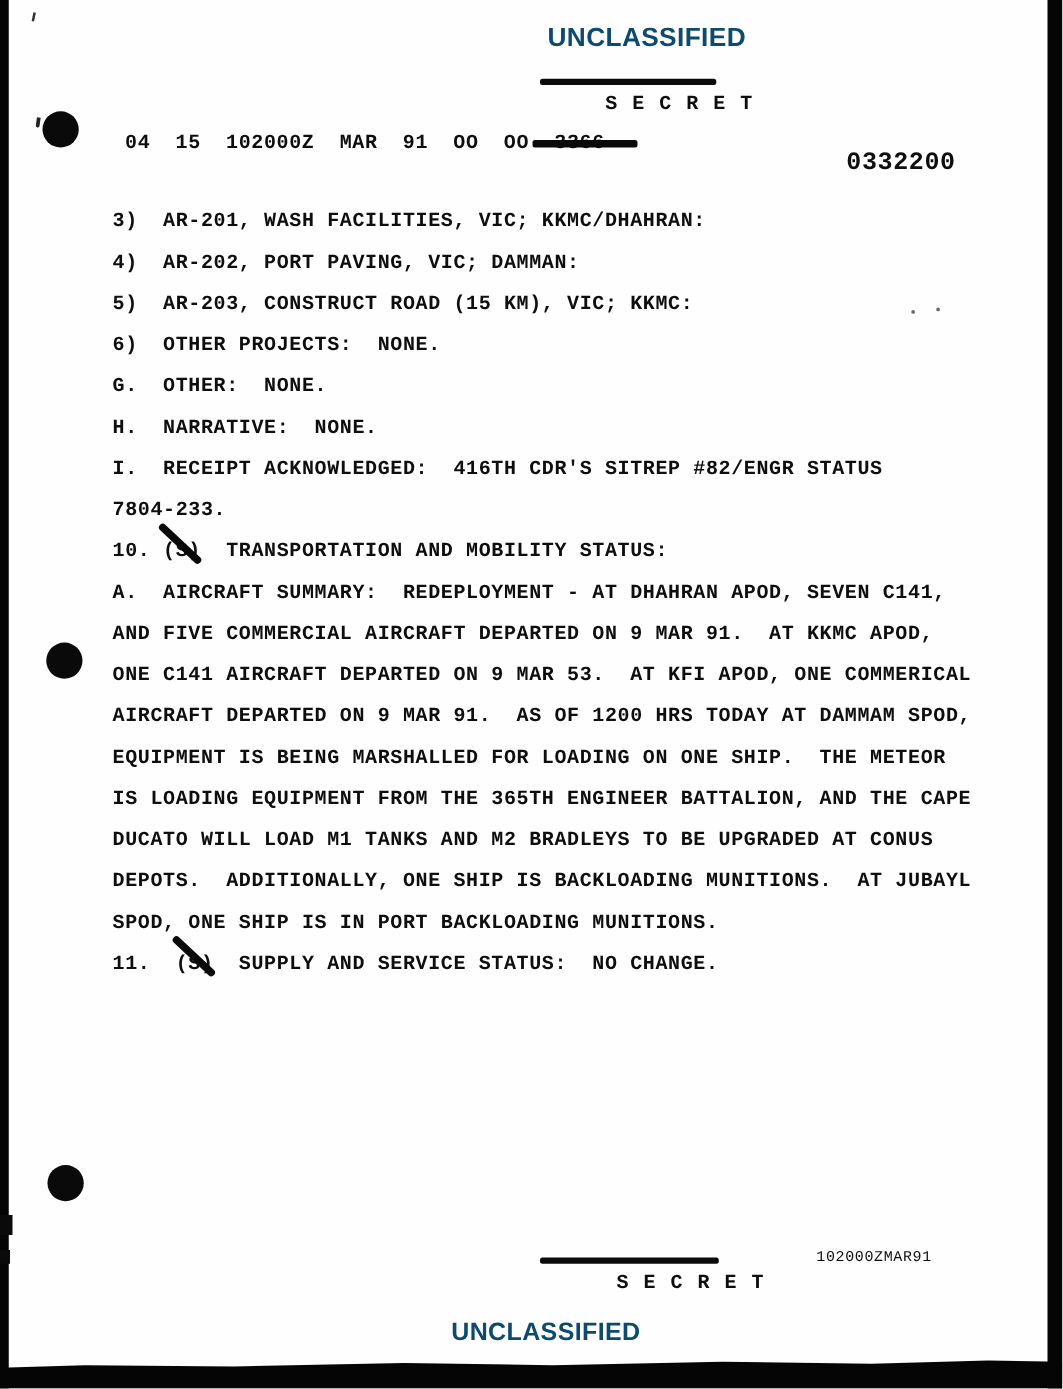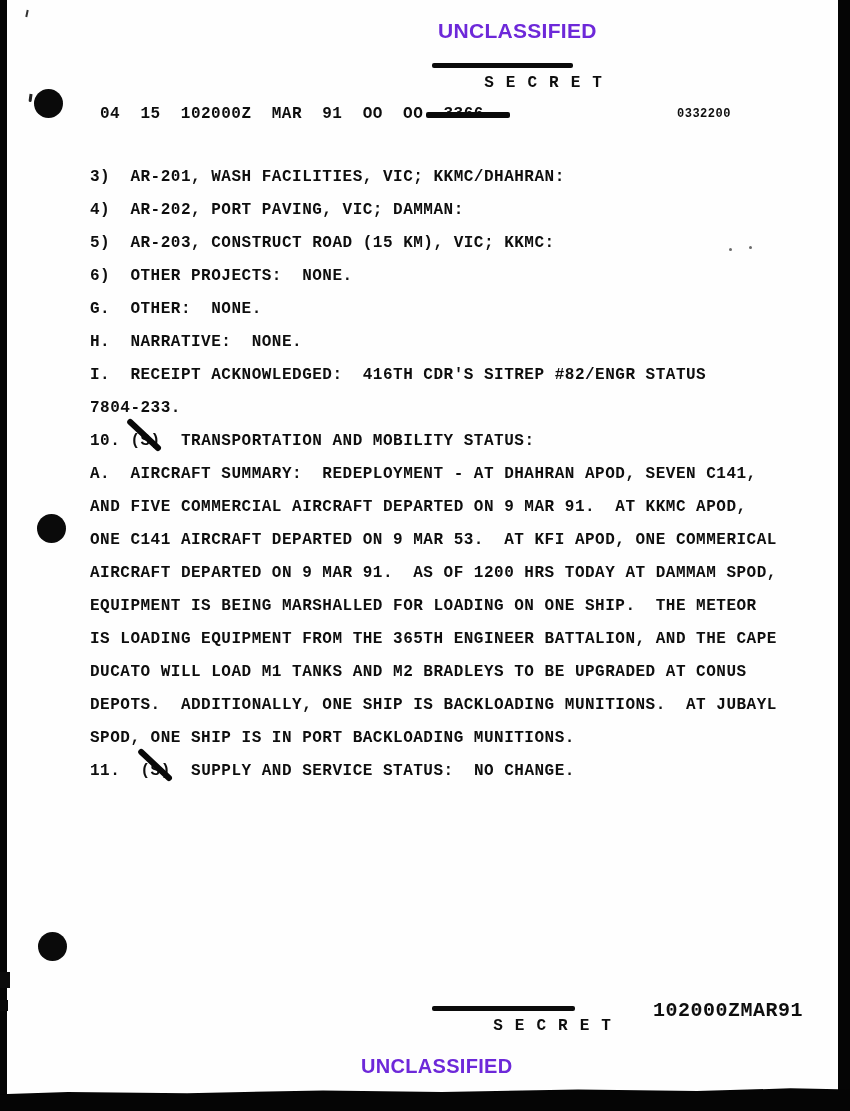--- a/index.html
+++ b/index.html
@@ -21,38 +21,38 @@
   }
   .edge-bump{position:absolute;background:#0a0a0a;}
   .hole{position:absolute;width:29px;height:29px;border-radius:50%;background:#0a0a0a;}
   .hole-1{left:34px;top:89px;}
   .hole-2{left:37px;top:514px;}
   .hole-3{left:38px;top:932px;}
   
   .stamp{
     position:absolute;
     font-family:"Liberation Sans","DejaVu Sans",sans-serif;
-    font-weight:700;color:#6d28d9;letter-spacing:0.3px;
+    font-weight:700;color:#0c4a6e;letter-spacing:0.3px;
     white-space:pre;
   }
   .stamp-top{left:438px;top:19px;font-size:21px;}
   .stamp-bottom{left:361px;top:1055px;font-size:20px;}
   
   .secret{position:absolute;font-weight:700;font-size:16px;letter-spacing:1.2px;white-space:pre;}
   .secret .strike{position:absolute;background:#0b0b0b;height:4.5px;border-radius:2px;}
   .secret-top{left:441px;top:56px;}
   .secret-top .strike{left:-9px;top:7px;width:141px;}
   .secret-bottom{left:450px;top:999px;}
   .secret-bottom .strike{left:-18px;top:7px;width:143px;}
   
   .header-row{position:absolute;left:100px;top:105px;font-size:16px;letter-spacing:0.5px;font-weight:700;white-space:pre;line-height:18px;}
   .cancelled{position:relative;display:inline-block;}
   .cancelled .bar{position:absolute;left:-17px;top:7px;width:84px;height:5.5px;background:#0a0a0a;border-radius:2px;}
-  .serial{position:absolute;left:677px;top:105px;font-size:12px;letter-spacing:0.5px;font-weight:700;white-space:pre;line-height:18px;}
-  .dtg{position:absolute;left:653px;top:999px;font-size:20px;letter-spacing:0.5px;font-weight:700;white-space:pre;}
+  .serial{position:absolute;left:677px;top:122px;font-size:20px;letter-spacing:0.5px;font-weight:700;white-space:pre;line-height:18px;}
+  .dtg{position:absolute;left:653px;top:999px;font-size:12px;letter-spacing:0.5px;font-weight:400;white-space:pre;}
   
   .body-block{position:absolute;left:90px;top:161px;}
   .tw-line{
     height:33px;line-height:33px;
     font-size:16px;font-weight:700;letter-spacing:0.5px;
     white-space:pre;
   }
   .slash-s{position:relative;display:inline-block;}
   .slash-s::after{
     content:'';position:absolute;

